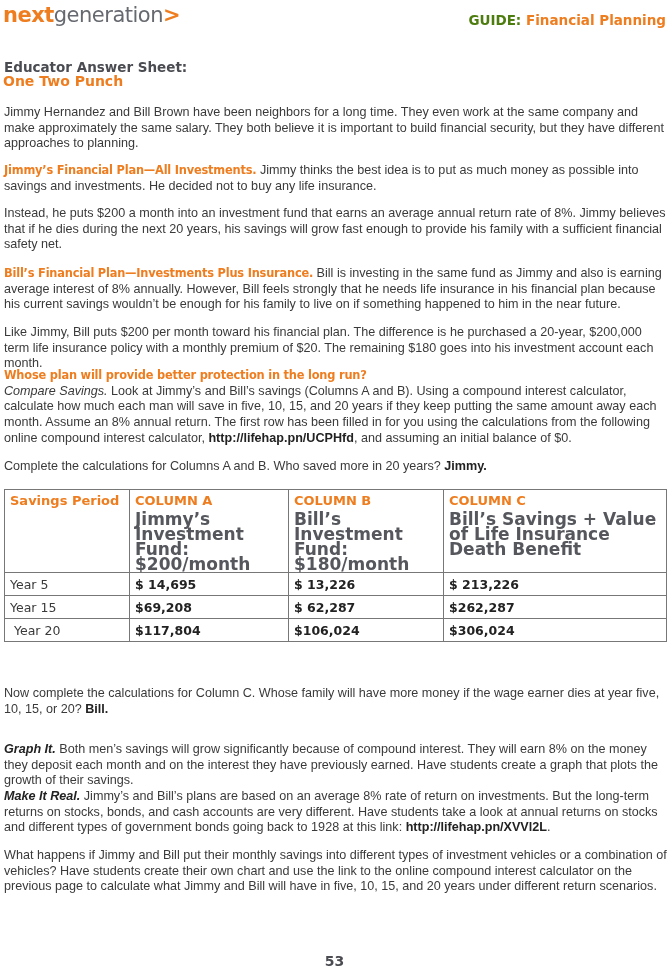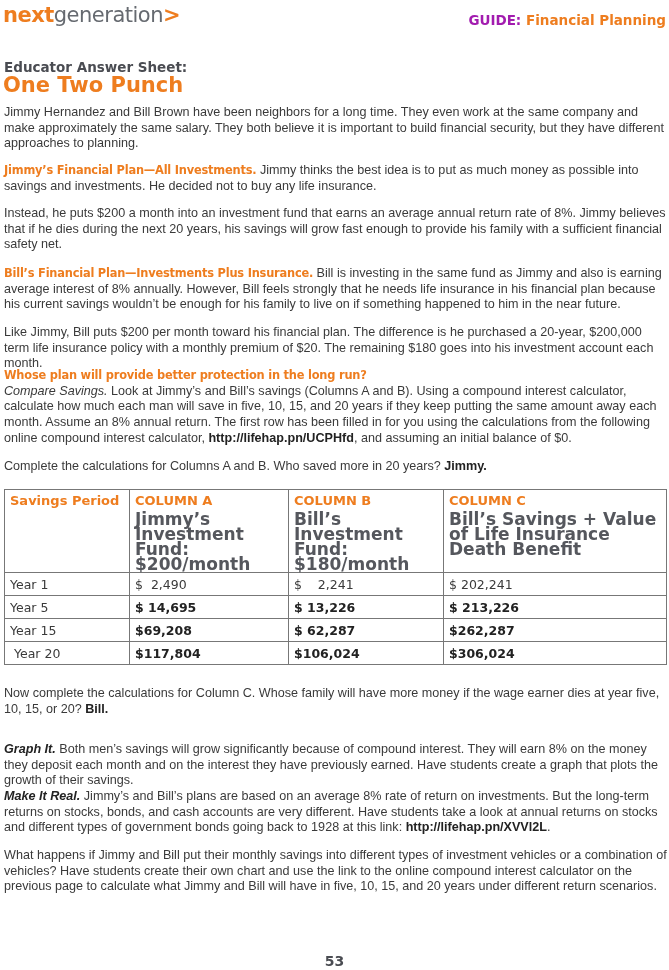--- a/index.html
+++ b/index.html
@@ -3,24 +3,24 @@
 <meta charset="utf-8">
 <style>
   html, body { margin: 0; padding: 0; background: #ffffff; }
   body { width: 669px; height: 970px; position: relative; overflow: hidden;
          font-family: "Liberation Sans", sans-serif; color: #3a3a3a; }
   .logo { position: absolute; left: 3px; top: 0px; font-size: 21px; letter-spacing: -0.5px; line-height: 30px; font-family: "DejaVu Sans", sans-serif; }
   .logo .next { color: #ee7d1f; font-weight: bold; }
   .logo .gen { color: #666a70; font-weight: normal; }
   .logo .chev { color: #ee7d1f; font-weight: bold; }
   .guide { position: absolute; right: 3px; top: 12px; font-family: "DejaVu Sans", sans-serif; font-weight: bold; font-size: 13.5px; }
-  .guide .lbl { color: #a21caf; }
+  .guide .lbl { color: #4d7c0f; }
   .guide .val { color: #ee7d1f; }
   .sheet-label { position: absolute; left: 4px; top: 59px; font-family: "DejaVu Sans", sans-serif; font-weight: bold; font-size: 13.5px; color: #4a4c52; }
-  .title { position: absolute; left: 3px; top: 73px; font-family: "DejaVu Sans", sans-serif; font-weight: bold; font-size: 21px; color: #ee7d1f; }
+  .title { position: absolute; left: 3px; top: 73px; font-family: "DejaVu Sans", sans-serif; font-weight: bold; font-size: 14px; color: #ee7d1f; }
   .p { position: absolute; left: 4px; width: 664px; font-size: 12.6px; line-height: 15.7px; color: #3a3a3a; }
   .orange { color: #ee7d1f; font-weight: bold; font-family: "DejaVu Sans", sans-serif; font-size: 11.4px; letter-spacing: -0.2px; }
   b { color: #222; }
   table { position: absolute; left: 4px; top: 489px; width: 663px; border-collapse: collapse; font-family: "DejaVu Sans", sans-serif; }
   td, th { border: 1.5px solid #777; padding: 0 5px; text-align: left; vertical-align: top; }
   th { height: 58px; font-weight: bold; padding-top: 3px; }
   th .col { color: #ee7d1f; font-size: 13px; display: block; margin-bottom: 4px; }
   th .sub { color: #55575d; font-size: 17px; line-height: 15px; display: block; font-weight: bold; }
   td { height: 22px; font-size: 12.5px; color: #3a3a3a; vertical-align: middle; }
   td.bold { font-weight: bold; color: #222; }
@@ -83,26 +83,20 @@
           <span class="sub">Bill’s Investment Fund: $180/month</span>
         </th>
       <th>
           <span class="col">COLUMN C</span>
           <span class="sub">Bill’s Savings + Value of Life Insurance Death Benefit</span>
         </th>
     </tr>
   </thead>
   <tbody id="tbody">
       <tr>
-        <td style="white-space: pre;">Year 1</td>
-        <td style="white-space: pre;">$  2,490</td>
-        <td style="white-space: pre;">$    2,241</td>
-        <td style="white-space: pre;">$ 202,241</td>
-      </tr>
-      <tr>
         <td style="white-space: pre;">Year 5</td>
         <td class="bold" style="white-space: pre;">$ 14,695</td>
         <td class="bold" style="white-space: pre;">$ 13,226</td>
         <td class="bold" style="white-space: pre;">$ 213,226</td>
       </tr>
       <tr>
         <td style="white-space: pre;">Year 15</td>
         <td class="bold" style="white-space: pre;">$69,208</td>
         <td class="bold" style="white-space: pre;">$ 62,287</td>
         <td class="bold" style="white-space: pre;">$262,287</td>

